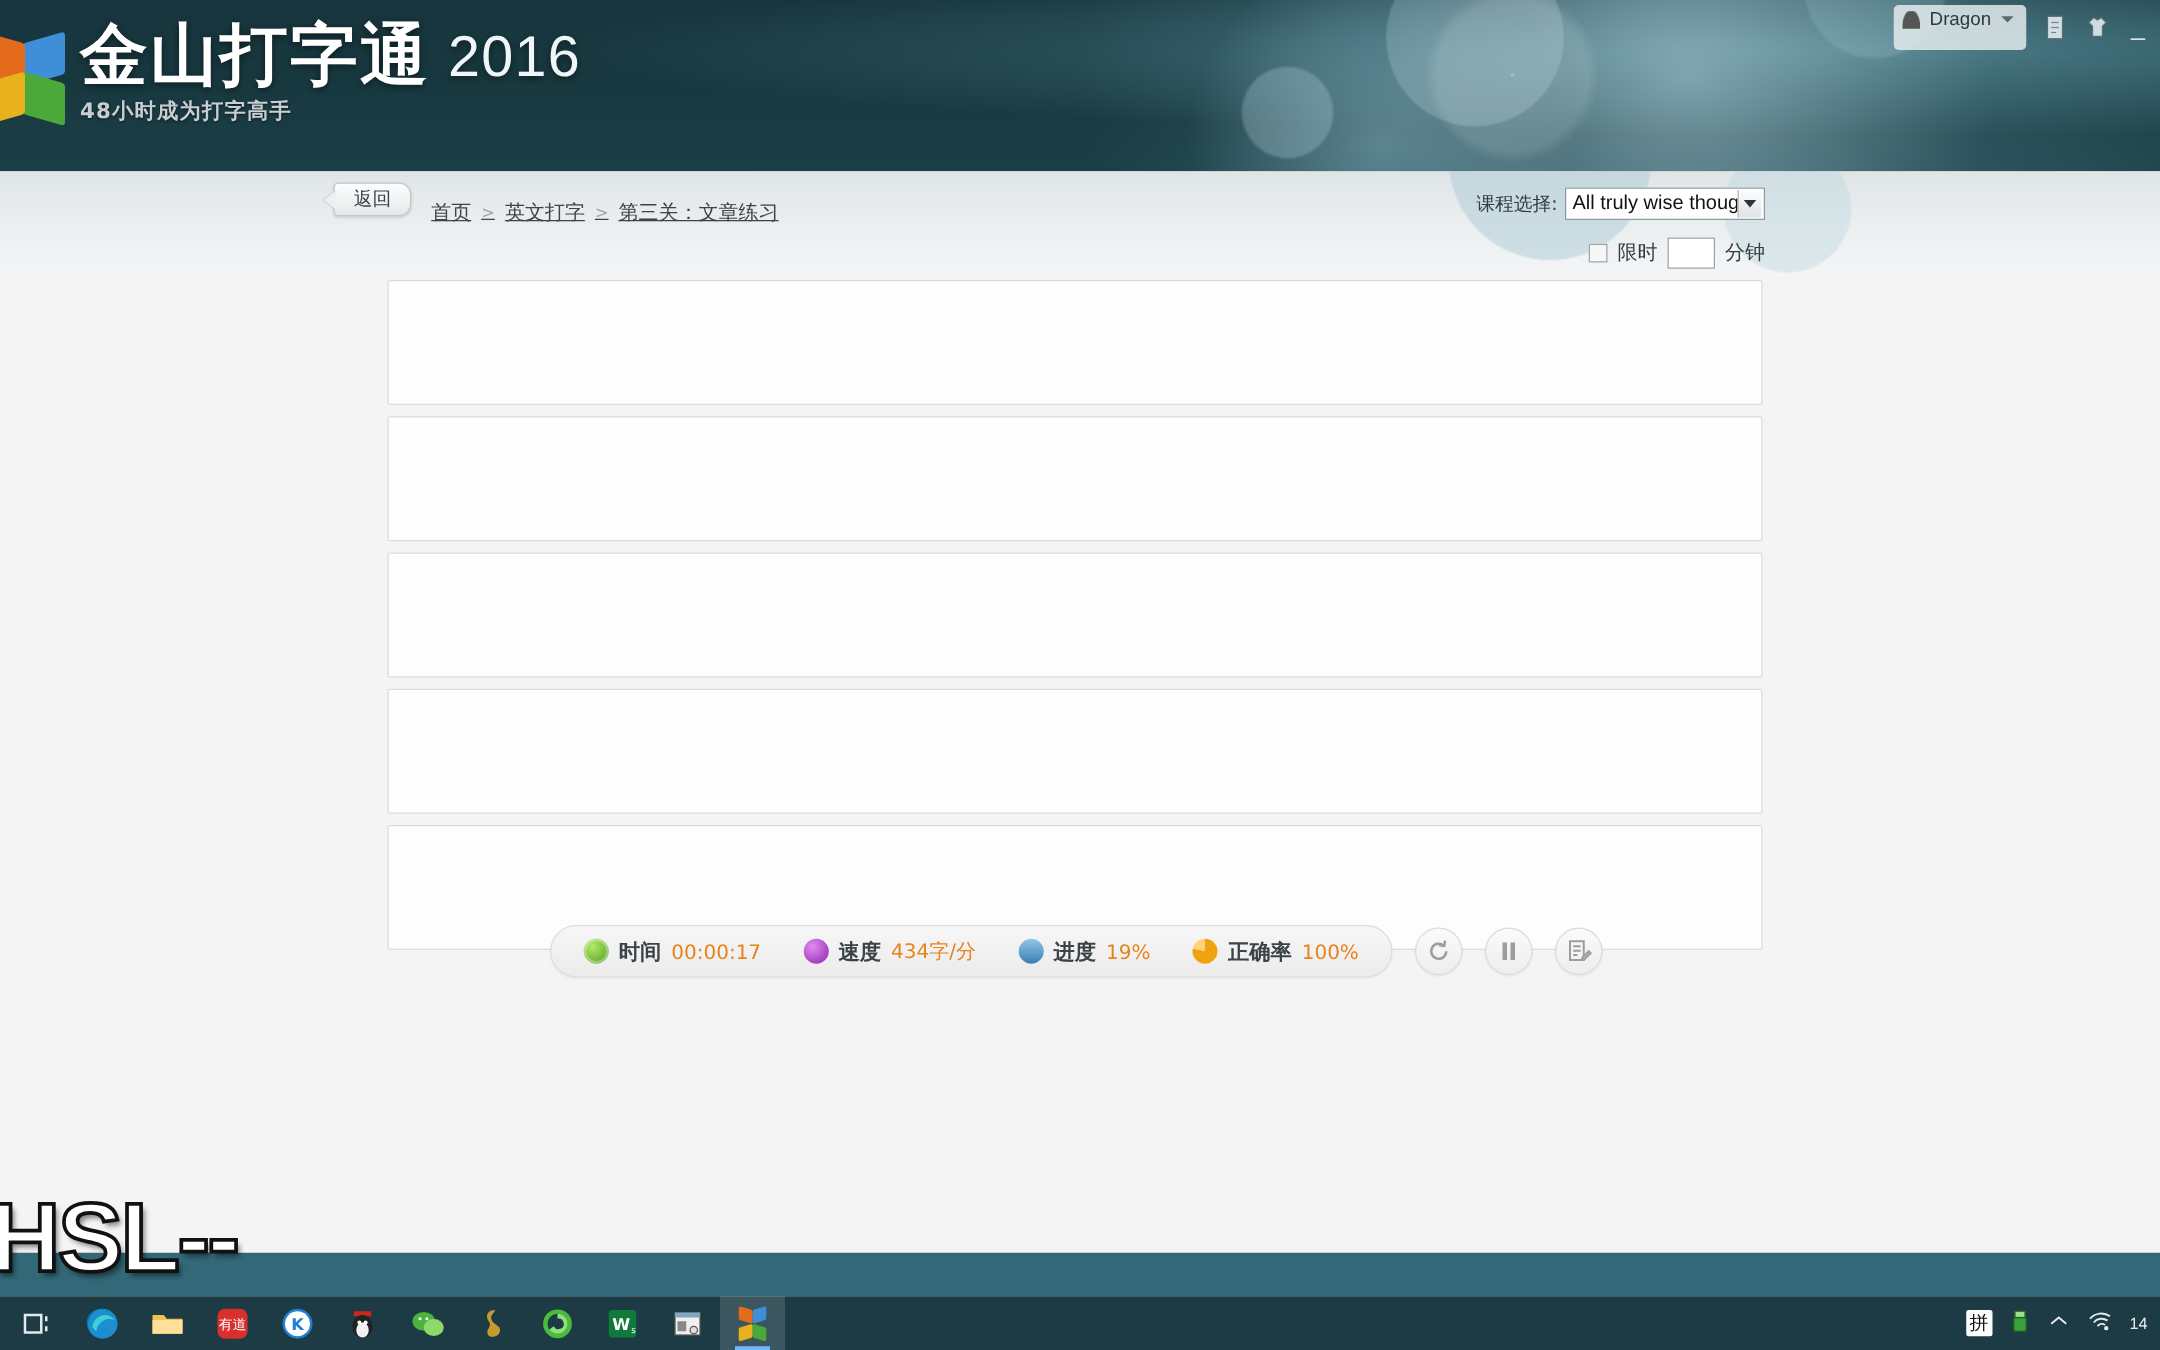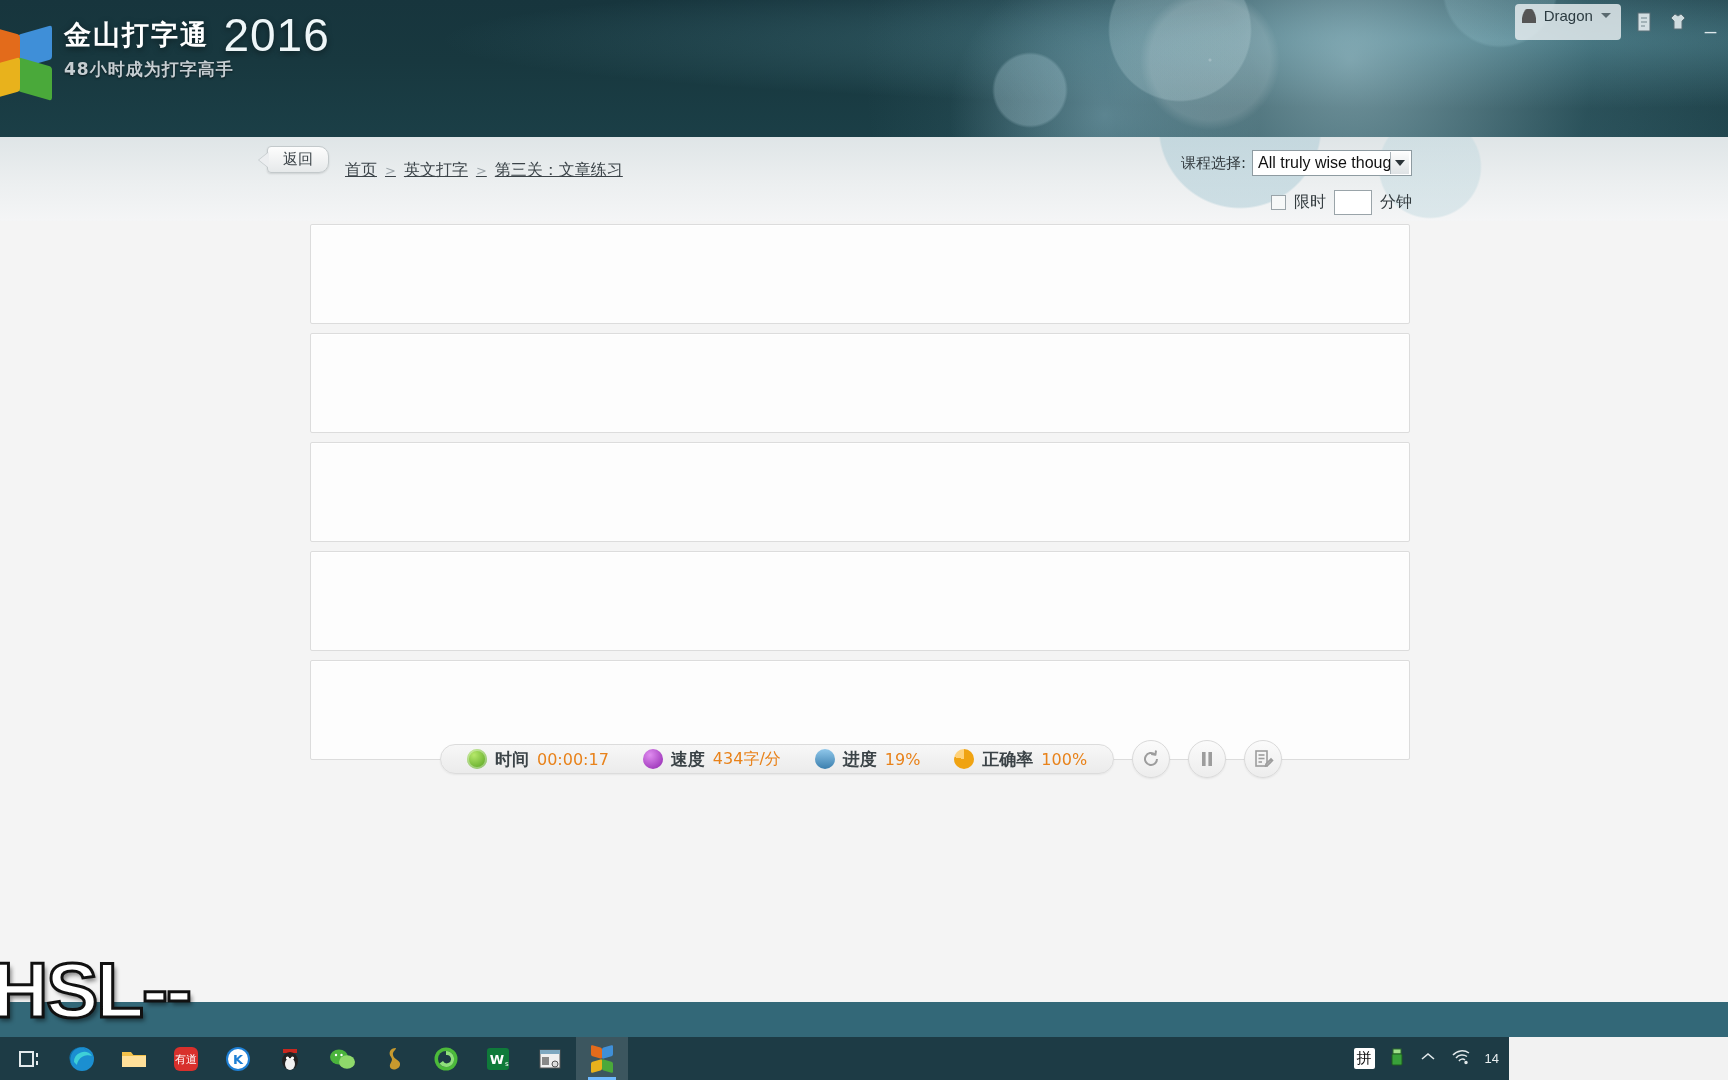--- a/index.html
+++ b/index.html
@@ -24,21 +24,21 @@
   .watermark {
     position: absolute; left: -8px; top: 945px;
     font-size: 78px; font-weight: bold; letter-spacing: -2px;
     color: #ffffff;
     -webkit-text-stroke: 3px #111;
     text-shadow: 3px 4px 4px rgba(0,0,0,0.45);
     font-family: "Liberation Sans", sans-serif;
     z-index: 40;
   }
   .taskbar {
-    position: absolute; left: 0; top: 1037px; width: 1509px; height: 43px;
+    position: absolute; left: 0; top: 1037px; width: 1728px; height: 43px;
     background: #1d3b45;
     display: flex; align-items: center;
     z-index: 50;
   }
   .tb-icons { display: flex; align-items: center; gap: 0px; padding-left: 4px; }
   .tb-item {
     width: 52px; height: 43px;
     display: flex; align-items: center; justify-content: center;
     position: relative;
   }
@@ -113,21 +113,21 @@
     position: relative; width: 64px; height: 112px; margin-left: -8px;
   }
   .logo-mark span { position:absolute; display:block; }
   .q1 { width:34px;height:34px;background:#3f8fd8; left:26px; top:22px; transform: skewY(-16deg); border-radius:3px;}
   .q2 { width:34px;height:34px;background:#e36b1b; left:-6px; top:22px; transform: skewY(16deg); border-radius:3px;}
   .q3 { width:34px;height:34px;background:#4aa93a; left:26px; top:54px; transform: skewY(16deg); border-radius:3px;}
   .q4 { width:34px;height:34px;background:#e8b21c; left:-6px; top:54px; transform: skewY(-16deg); border-radius:3px;}
   .logo-text { padding-left: 8px; }
   .logo-cn {
     font-family: "DejaVu Sans", sans-serif;
-    font-size: 27px; font-weight: bold; color: #ffffff; letter-spacing: 2px;
+    font-size: 54px; font-weight: bold; color: #ffffff; letter-spacing: 2px;
     text-shadow: 0 2px 6px rgba(0,0,0,0.5);
     display: inline-block; vertical-align: middle;
   }
   .logo-year {
     font-size: 46px; color: #eef6f8; font-weight: 300; letter-spacing: 1px;
     display: inline-block; vertical-align: middle; margin-left: 10px;
     text-shadow: 0 2px 6px rgba(0,0,0,0.45);
   }
   .logo-sub {
     font-family: "DejaVu Sans", sans-serif;
@@ -221,21 +221,21 @@
   .line.model { color: #1a1a1a; }
   .line.typed { color: #b6b8ba; position: relative; }
   .line.model.all-done { color: #b6b8ba; }
 
   
   .stats-wrap {
     position: absolute; left: 440px; top: 740px;
     display: flex; align-items: center; gap: 18px;
   }
   .stats-pill {
-    height: 30px; border-radius: 21px;
+    height: 42px; border-radius: 21px;
     background: linear-gradient(180deg,#f7f7f7,#ebebeb);
     border: 1px solid #dcdcdc;
     display: flex; align-items: center;
     padding: 0 26px; gap: 34px;
     box-shadow: 0 1px 2px rgba(0,0,0,0.06);
   }
   .stat { display: flex; align-items: center; gap: 8px; }
   .stat .dot { width: 20px; height: 20px; border-radius: 50%; flex: none; }
   .dot-time { background: radial-gradient(circle at 35% 30%, #b6e86a, #4a9a17); box-shadow: inset 0 0 0 2px rgba(255,255,255,0.35); }
   .dot-speed { background: radial-gradient(circle at 35% 30%, #e08cf0, #8e23ad); border-radius: 4px 10px 4px 10px; }

